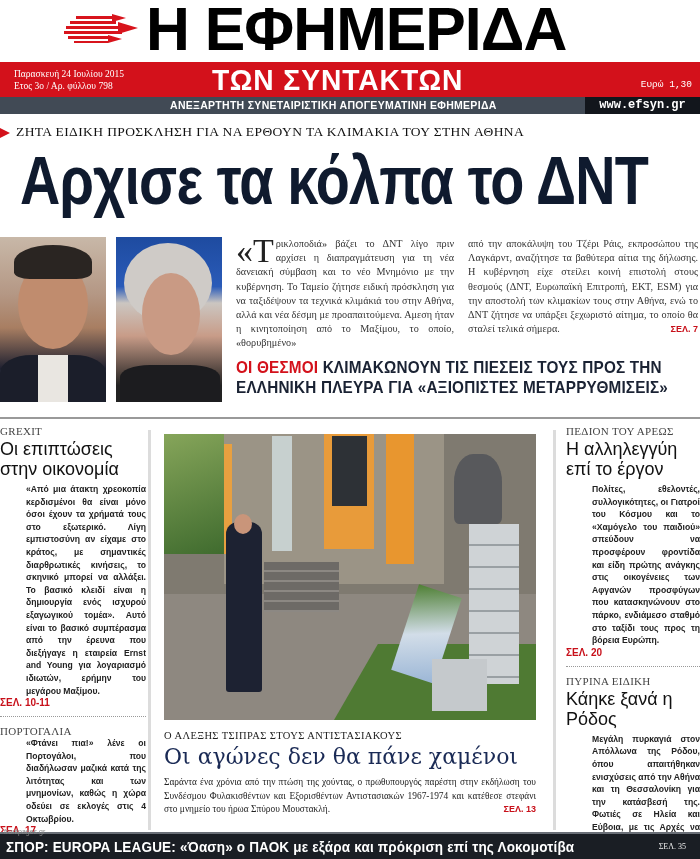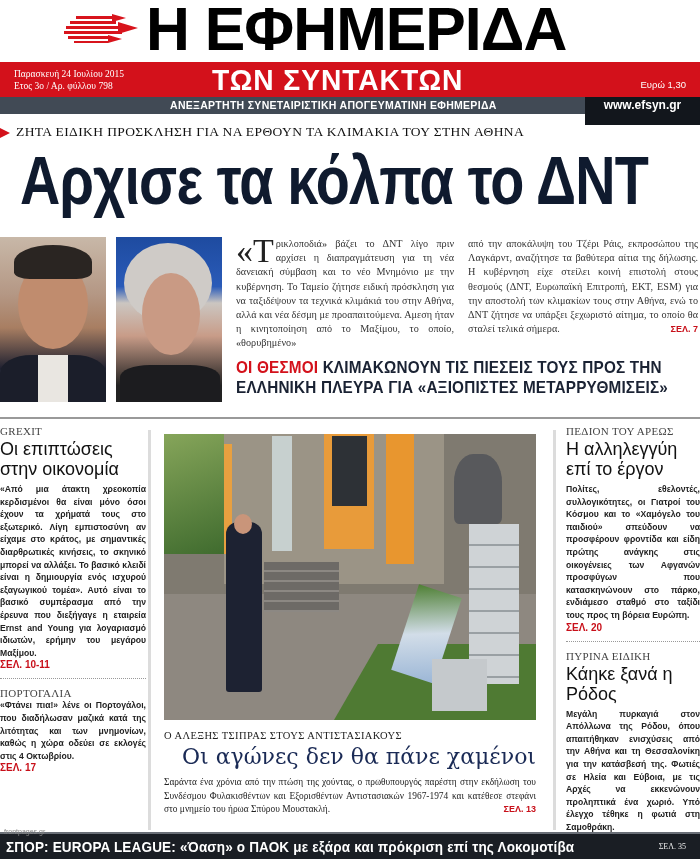--- a/index.html
+++ b/index.html
@@ -6,24 +6,24 @@
   html, body { width: 700px; height: 859px; background: #fff; overflow: hidden; }
   body { font-family: "Liberation Sans", sans-serif; color: #111; position: relative; }
 
   
   .masthead-top { position: absolute; left: 0; top: 0; width: 700px; height: 62px; text-align: center; }
   .logo-icon { position: absolute; left: 62px; top: 12px; width: 82px; height: 34px; }
   .title-main { position: absolute; left: 146px; top: -6px; font-family: "Liberation Sans", sans-serif; font-weight: 900; font-size: 62px; letter-spacing: -1px; color: #000; transform: scaleX(0.98); transform-origin: left; line-height: 70px; }
   .red-band { position: absolute; left: 0; top: 62px; width: 700px; height: 35px; background: #d3111b; }
   .date-line { position: absolute; left: 14px; top: 68px; font-family: "Liberation Serif", serif; font-size: 9.5px; color: #fff; line-height: 12px; }
   .title-sub { position: absolute; left: 212px; top: 60px; font-weight: 700; font-size: 30px; color: #fff; letter-spacing: 1px; line-height: 40px; transform: scaleX(0.94); transform-origin: left; }
-  .price { position: absolute; right: 14px; top: 79px; font-family: Liberation Sans, sans-serif; font-size: 9.5px; color: #fff; }
+  .price { position: absolute; right: 8px; top: 79px; font-family: Liberation Mono, monospace; font-size: 9.5px; color: #fff; }
   .tagline-band { position: absolute; left: 0; top: 97px; width: 700px; height: 17px; background: #414a55; }
   .tagline { position: absolute; left: 170px; top: 97px; font-weight: 700; font-size: 10.5px; color: #fff; line-height: 17px; letter-spacing: 0.3px; }
-  .url-box { position: absolute; left: 585px; top: 97px; width: 115px; height: 28px; background: #12161c; color: #fff; font-weight: 700; font-size: 12px; line-height: 17px; text-align: center; }
+  .url-box { position: absolute; left: 585px; top: 97px; width: 115px; height: 17px; background: #12161c; color: #fff; font-weight: 700; font-size: 12px; line-height: 17px; text-align: center; font-family: Liberation Mono, monospace; }
 
   
   .kicker-arrow { position: absolute; left: 0; top: 128px; width: 0; height: 0; border-left: 10px solid #d3111b; border-top: 5px solid transparent; border-bottom: 5px solid transparent; }
   .kicker { position: absolute; left: 16px; top: 124px; font-family: "Liberation Serif", serif; font-size: 13.5px; letter-spacing: 0.4px; color: #111; }
   .headline { position: absolute; left: 20px; top: 140px; font-family: "Liberation Sans Narrow", "Liberation Sans", sans-serif; font-weight: 900; font-size: 68px; color: #0f1a2e; letter-spacing: -1px; line-height: 80px; transform: scaleX(0.82); transform-origin: left; white-space: nowrap; }
 
   
   .photo { position: absolute; overflow: hidden; }
   .photo-left { left: 0; top: 237px; width: 106px; height: 165px; background: linear-gradient(180deg, #c8b8a8 0%, #b49784 35%, #a87e62 55%, #1e2030 80%, #eae7e2 100%); }
   .photo-right { left: 116px; top: 237px; width: 106px; height: 165px; background: linear-gradient(180deg, #1e4ba0 0%, #2a5bb8 30%, #cbc6c1 40%, #c89c88 60%, #222 90%); }
@@ -40,21 +40,21 @@
   .sub-headline .accent { color: #d3111b; }
 
   .rule-main { position: absolute; left: 0; top: 417px; width: 700px; height: 2px; background: #999; }
 
   
   .side { position: absolute; }
   .side-left { left: 0; top: 425px; width: 146px; }
   .side-right { left: 566px; top: 425px; width: 134px; }
   .section-label { font-family: "Liberation Serif", serif; font-size: 11px; color: #444; letter-spacing: 0.3px; }
   .side-title { font-size: 18px; line-height: 20px; color: #111; margin-top: 2px; margin-bottom: 4px; font-weight: 400; }
-  .side-body { font-size: 8.6px; line-height: 12.6px; color: #222; font-weight: 700; text-align: justify; }
+  .side-body { font-size: 8.6px; line-height: 12.6px; color: #222; font-weight: 700; text-align: justify; padding-left: 26px; }
   .side-ref { color: #c8101a; font-weight: 700; font-size: 10px; display: block; }
   .dotted { border-top: 1px dotted #999; margin: 8px 0 8px 0; }
   .vrule { position: absolute; top: 430px; width: 3px; height: 400px; background: #dcdcdc; }
 
   
   .main-photo { position: absolute; left: 164px; top: 434px; width: 372px; height: 286px; background: #7f7a70; overflow: hidden; }
   .mp-wall { position: absolute; left: 60px; top: 0; width: 220px; height: 150px; background: #9b9486; }
   .mp-orange1 { position: absolute; left: 160px; top: 0; width: 50px; height: 115px; background: #e89b3a; }
   .mp-orange2 { position: absolute; left: 222px; top: 0; width: 28px; height: 130px; background: #e8962f; }
   .mp-orange3 { position: absolute; left: 60px; top: 10px; width: 8px; height: 110px; background: #e8a040; }
@@ -65,21 +65,21 @@
   .mp-grass { position: absolute; left: 170px; top: 210px; width: 202px; height: 76px; background: #4f7a33; transform: skewX(-30deg); transform-origin: bottom; }
   .mp-steps { position: absolute; left: 100px; top: 128px; width: 75px; height: 50px; background: repeating-linear-gradient(180deg, #6d6a66 0 8px, #8c8883 8px 10px); }
   .mp-person { position: absolute; left: 62px; top: 88px; width: 36px; height: 170px; background: #1d2232; border-radius: 12px 12px 3px 3px; }
   .mp-head { position: absolute; left: 70px; top: 80px; width: 18px; height: 20px; background: #c9957a; border-radius: 50%; }
   .mp-bust { position: absolute; left: 290px; top: 20px; width: 48px; height: 70px; background: #58595c; border-radius: 40% 40% 10% 10%; }
   .mp-pillar { position: absolute; left: 305px; top: 90px; width: 50px; height: 160px; background: repeating-linear-gradient(180deg, #cfd3d6 0 20px, #9aa0a4 20px 22px); }
   .mp-base { position: absolute; left: 268px; top: 225px; width: 55px; height: 52px; background: #c5c9cc; }
   .mp-wreath { position: absolute; left: 240px; top: 155px; width: 45px; height: 90px; background: linear-gradient(160deg, #4e7f33, #d2dde8 50%, #9bb6d6); transform: rotate(18deg); }
 
   .photo-caption-label { position: absolute; left: 164px; top: 730px; width: 372px; text-align: left; font-family: "Liberation Serif", serif; font-size: 10.5px; letter-spacing: 0.4px; color: #222; }
-  .photo-headline { position: absolute; left: 164px; top: 742px; width: 372px; text-align: right; font-family: "DejaVu Serif", serif; font-size: 22px; color: #1a2a55; line-height: 30px; }
+  .photo-headline { position: absolute; left: 164px; top: 742px; width: 372px; text-align: left; font-family: "DejaVu Serif", serif; font-size: 22px; color: #1a2a55; line-height: 30px; }
   .photo-body { position: absolute; left: 164px; top: 776px; width: 372px; font-family: "Liberation Serif", serif; font-size: 9.4px; line-height: 13.5px; color: #222; text-align: justify; }
 
   
   .footer-bar { position: absolute; left: 0; top: 832px; width: 700px; height: 27px; background: #1a1e24; color: #fff; border-top: 2px solid #6a6f77; }
   .footer-text { position: absolute; left: 6px; top: 3px; font-weight: 700; font-size: 15px; line-height: 20px; letter-spacing: 0.2px; white-space: nowrap; transform: scaleX(0.9); transform-origin: left; }
   .footer-ref { position: absolute; right: 14px; top: 8px; font-family: "Liberation Serif", serif; font-size: 8px; color: #eee; }
   .watermark { position: absolute; left: 4px; top: 828px; font-size: 7px; color: #888; }
 </style>
 </head>
 <body>

